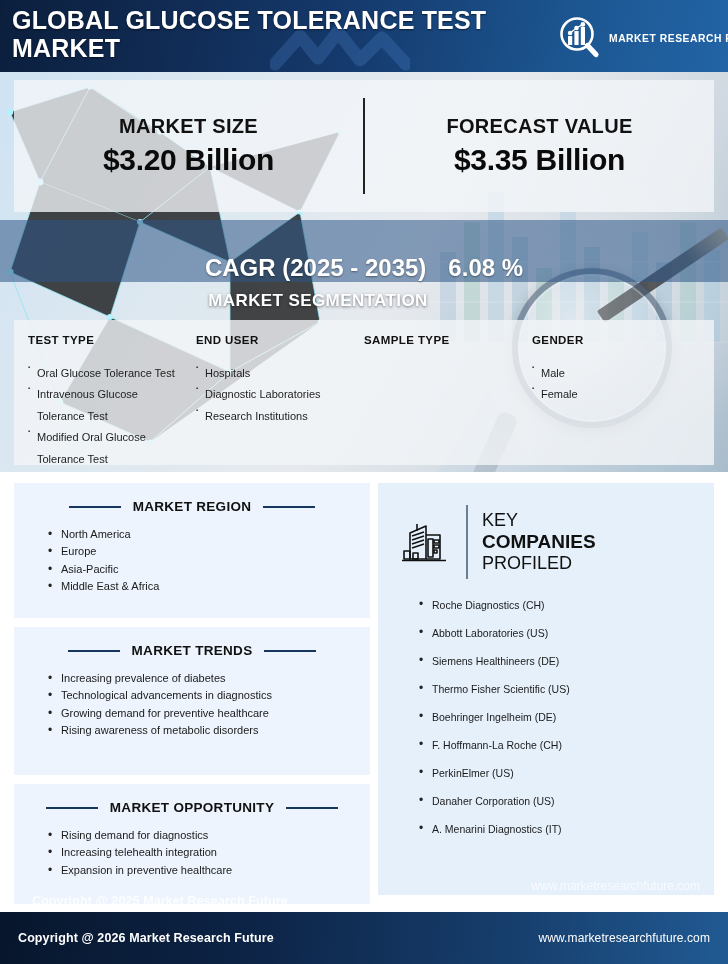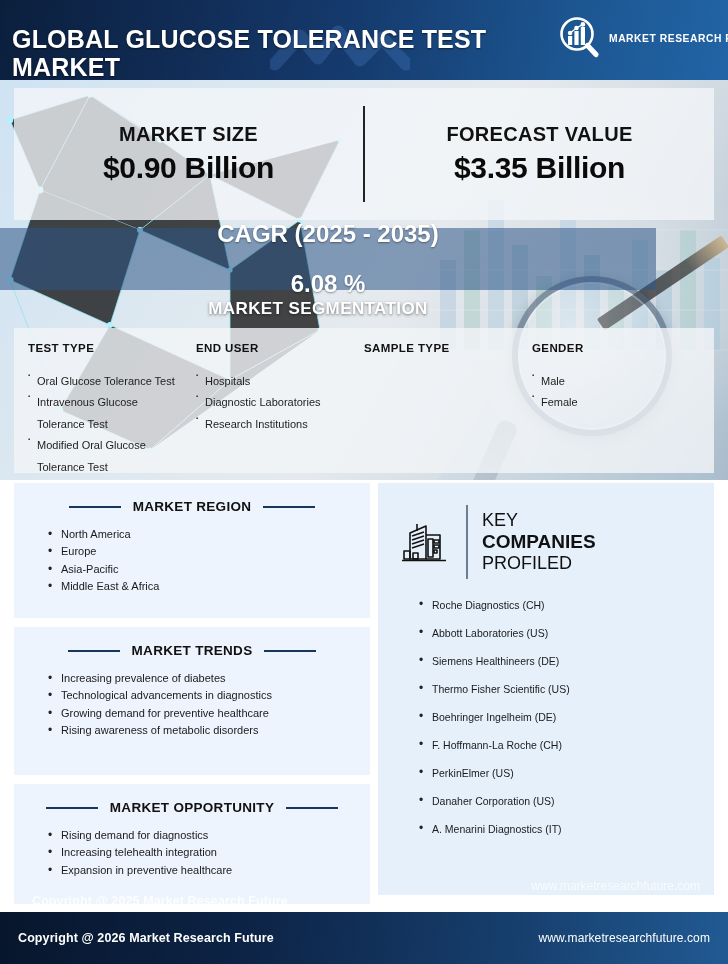--- a/index.html
+++ b/index.html
@@ -15,38 +15,38 @@
   .header {
     position:absolute; left:0; top:0; width:728px; height:80px;
     background:linear-gradient(100deg,#0b1f3d 0%,#102a52 22%,#153a6d 48%,#1c5691 78%,#2264a6 100%);
     overflow:hidden;
   }
   .header-wave {
     position:absolute; left:270px; top:24px; width:140px; height:52px;
     opacity:.30;
   }
   .header-title {
-    position:absolute; left:12px; top:25px; width:500px;
+    position:absolute; left:12px; top:6px; width:500px;
     color:#ffffff; font-size:25px; font-weight:bold;
     line-height:1.12; letter-spacing:.2px;
     text-shadow:0 1px 2px rgba(0,0,0,.55);
   }
   .logo-wrap {
     position:absolute; left:558px; top:16px;
     display:flex; align-items:center; gap:7px;
   }
   .logo-mark { width:44px; height:44px; }
   .logo-text {
     color:#fff; font-size:10.3px; font-weight:bold; letter-spacing:.55px;
     white-space:nowrap; position:relative;
   }
 
   
   .hero {
-    position:absolute; left:0; top:80px; width:728px; height:400px;
+    position:absolute; left:0; top:72px; width:728px; height:400px;
     overflow:hidden;
     background:linear-gradient(180deg,#1d4d86 0%,#2b6ba8 40%,#2f6fa8 100%);
   }
   .hero-photo {
     position:absolute; inset:0;
     background:
       radial-gradient(ellipse 260px 180px at 88% 58%, rgba(255,255,255,.30), rgba(255,255,255,0) 70%),
       linear-gradient(120deg,#cfe3f3 0%,#dde8f0 30%,#e6eaee 55%,#cfd8e0 78%,#a9bccb 100%);
   }
   
@@ -79,23 +79,23 @@
   .value-col { flex:1; text-align:center; }
   .value-label {
     font-size:20px; font-weight:bold; color:#111; letter-spacing:.3px;
     margin-bottom:5px;
   }
   .value-amount { font-size:30px; font-weight:bold; color:#0a0a0a; letter-spacing:-.3px; }
   .value-divider { width:2px; height:96px; background:#222; }
 
   
   .cagr-band {
-    position:absolute; left:0; top:148px; width:656px; height:62px;
+    position:absolute; left:0; top:148px; width:728px; height:62px;
     background:rgba(46,86,134,.55);
-    display:flex; align-items:center; justify-content:center; gap:22px;flex-direction:column;
+    display:flex; align-items:flex-end; justify-content:center; gap:22px;
   }
   .cagr-text { color:#fff; font-size:24px; font-weight:bold; text-shadow:0 1px 2px rgba(0,0,0,.4); }
 
   
   .seg-title-band {
     position:absolute; left:0; top:210px; width:636px; height:38px;
     display:flex; align-items:center; justify-content:center;
   }
   .seg-title {
     color:#fff; font-size:17px; font-weight:bold; letter-spacing:.4px;
@@ -265,21 +265,21 @@
         <circle cx="230" cy="190" r="2.6"></circle>
       <circle cx="320" cy="250" r="2.4"></circle>
         <circle cx="300" cy="140" r="2.6"></circle>
       <circle cx="340" cy="60" r="2.4"></circle>
     </g>
   </svg>
 
   <div class="value-panel">
     <div class="value-col">
       <div class="value-label">MARKET SIZE</div>
-      <div class="value-amount">$0.90 Billion</div>
+      <div class="value-amount">$3.20 Billion</div>
     </div>
     <div class="value-divider"></div>
     <div class="value-col">
       <div class="value-label">FORECAST VALUE</div>
       <div class="value-amount">$3.35 Billion</div>
     </div>
   </div>
 
   <div class="cagr-band">
     <span class="cagr-text">CAGR (2025 - 2035)</span>

